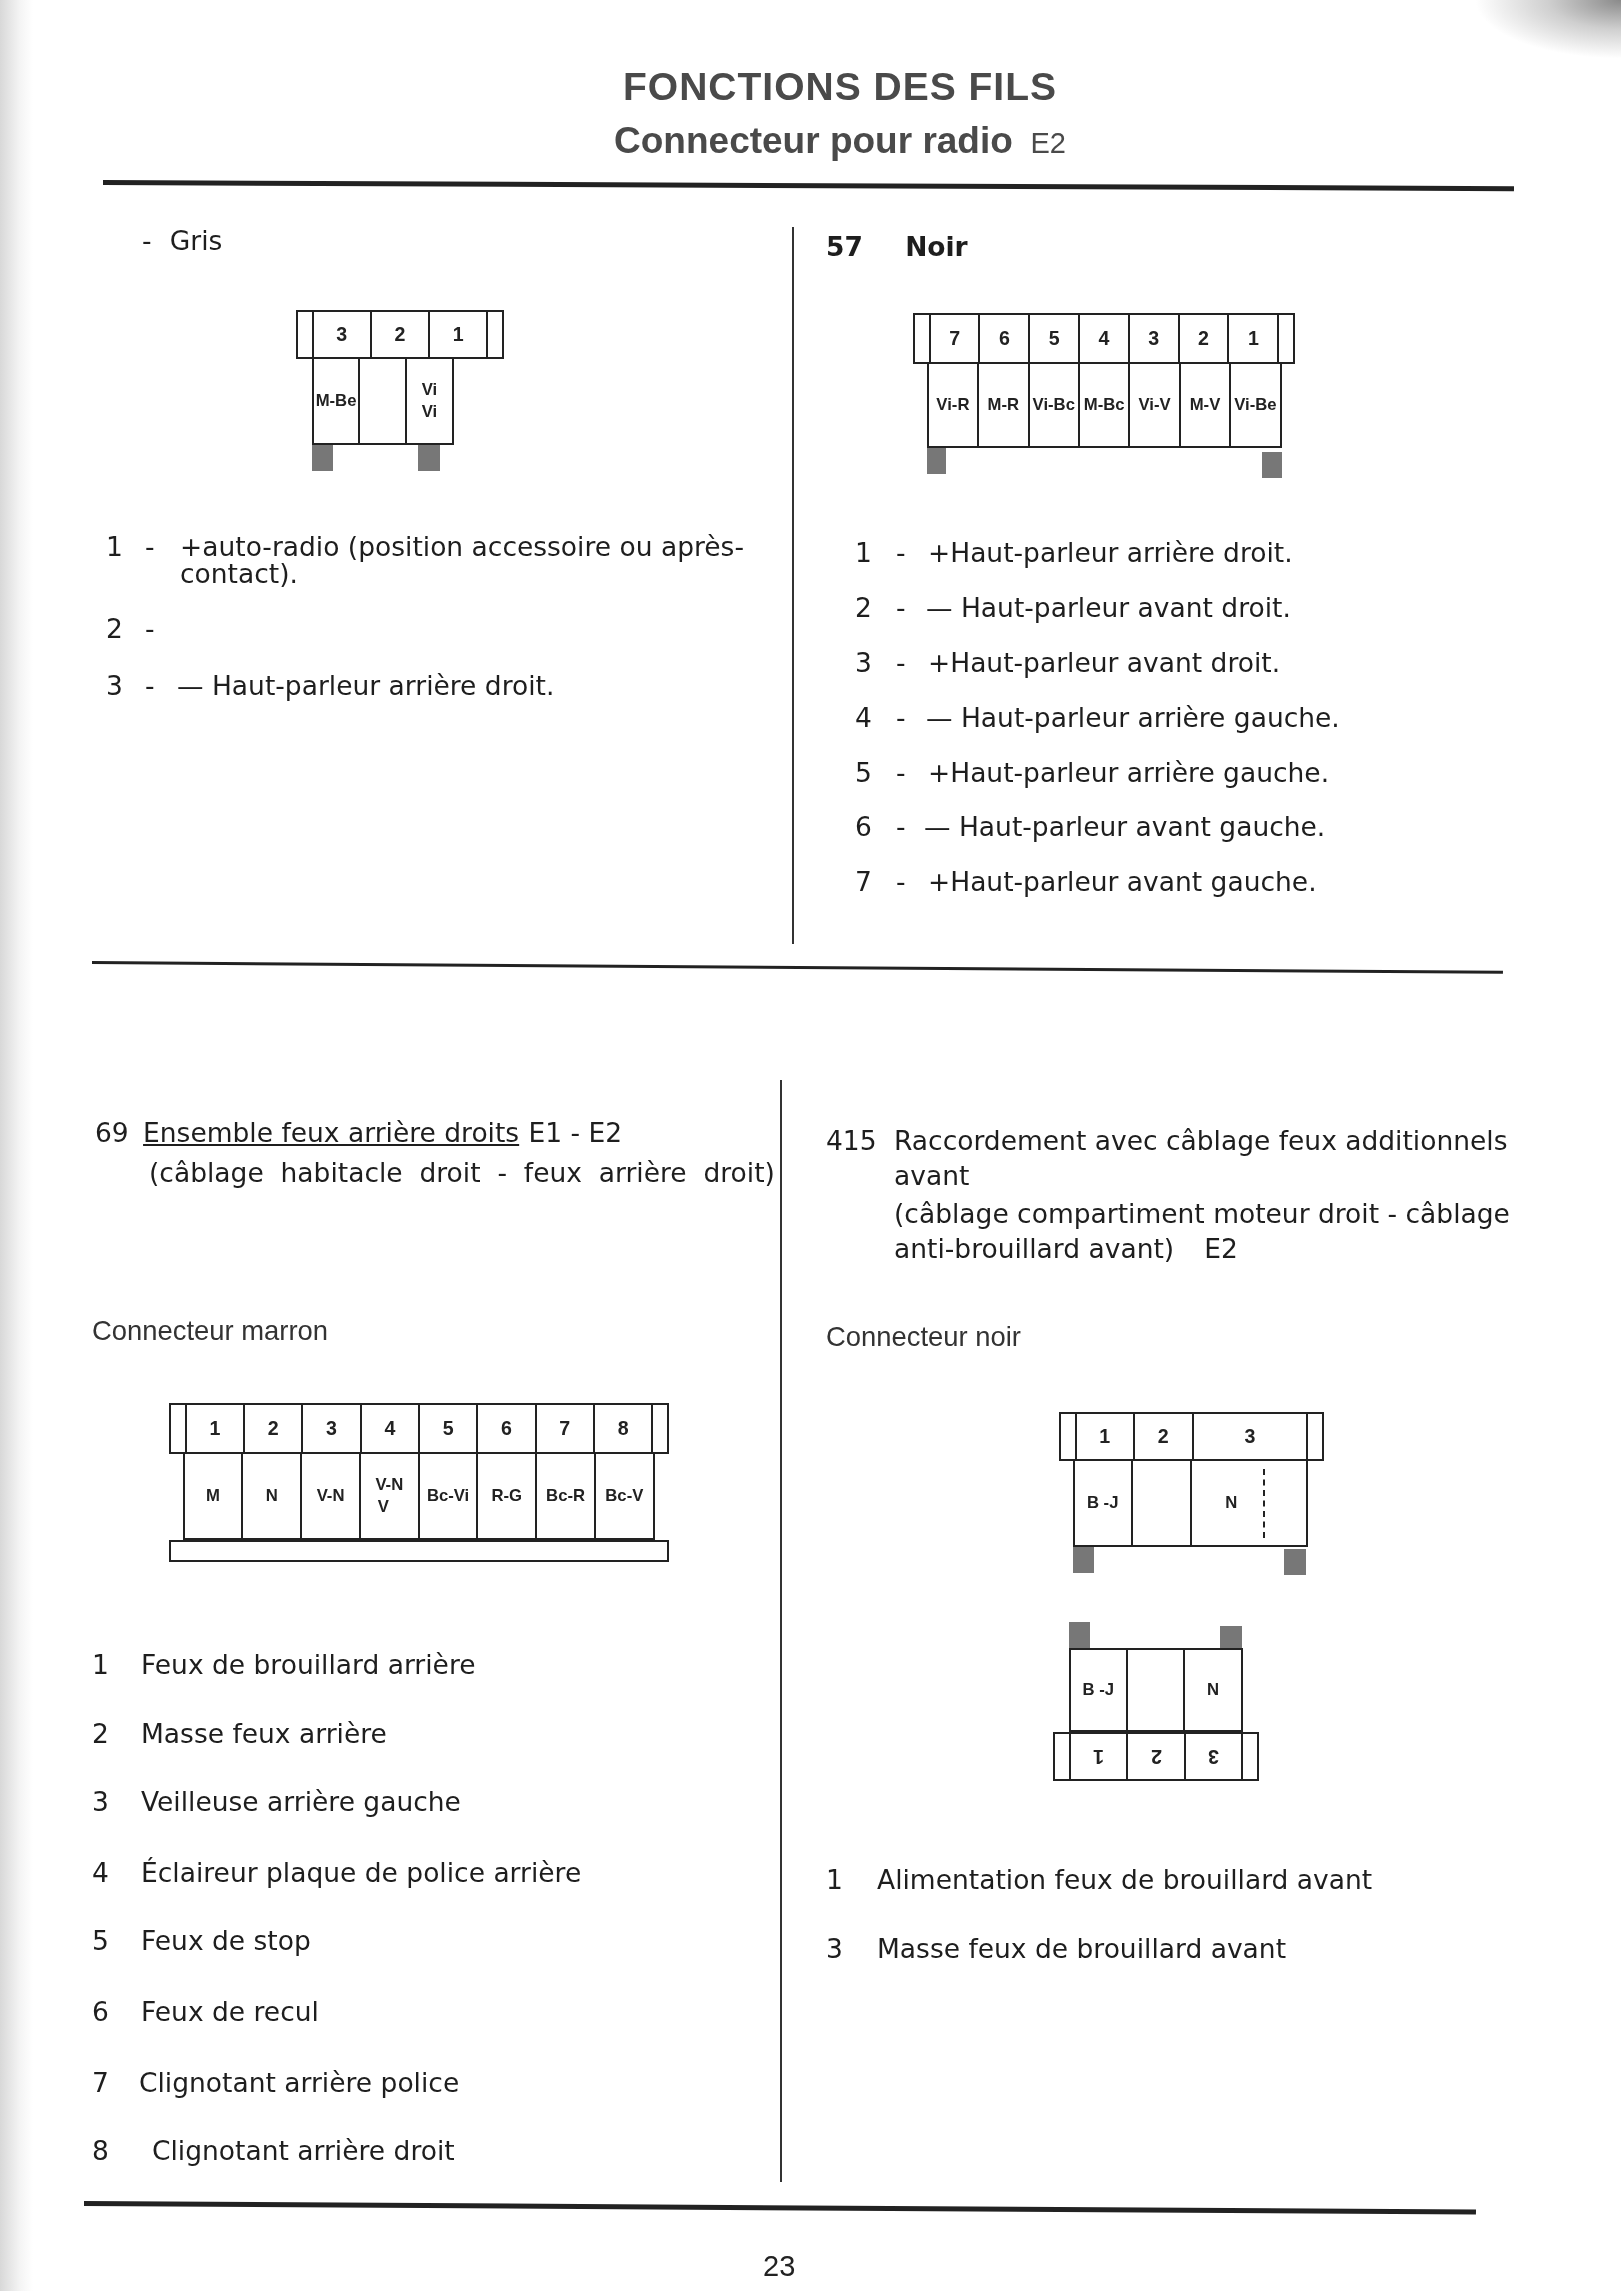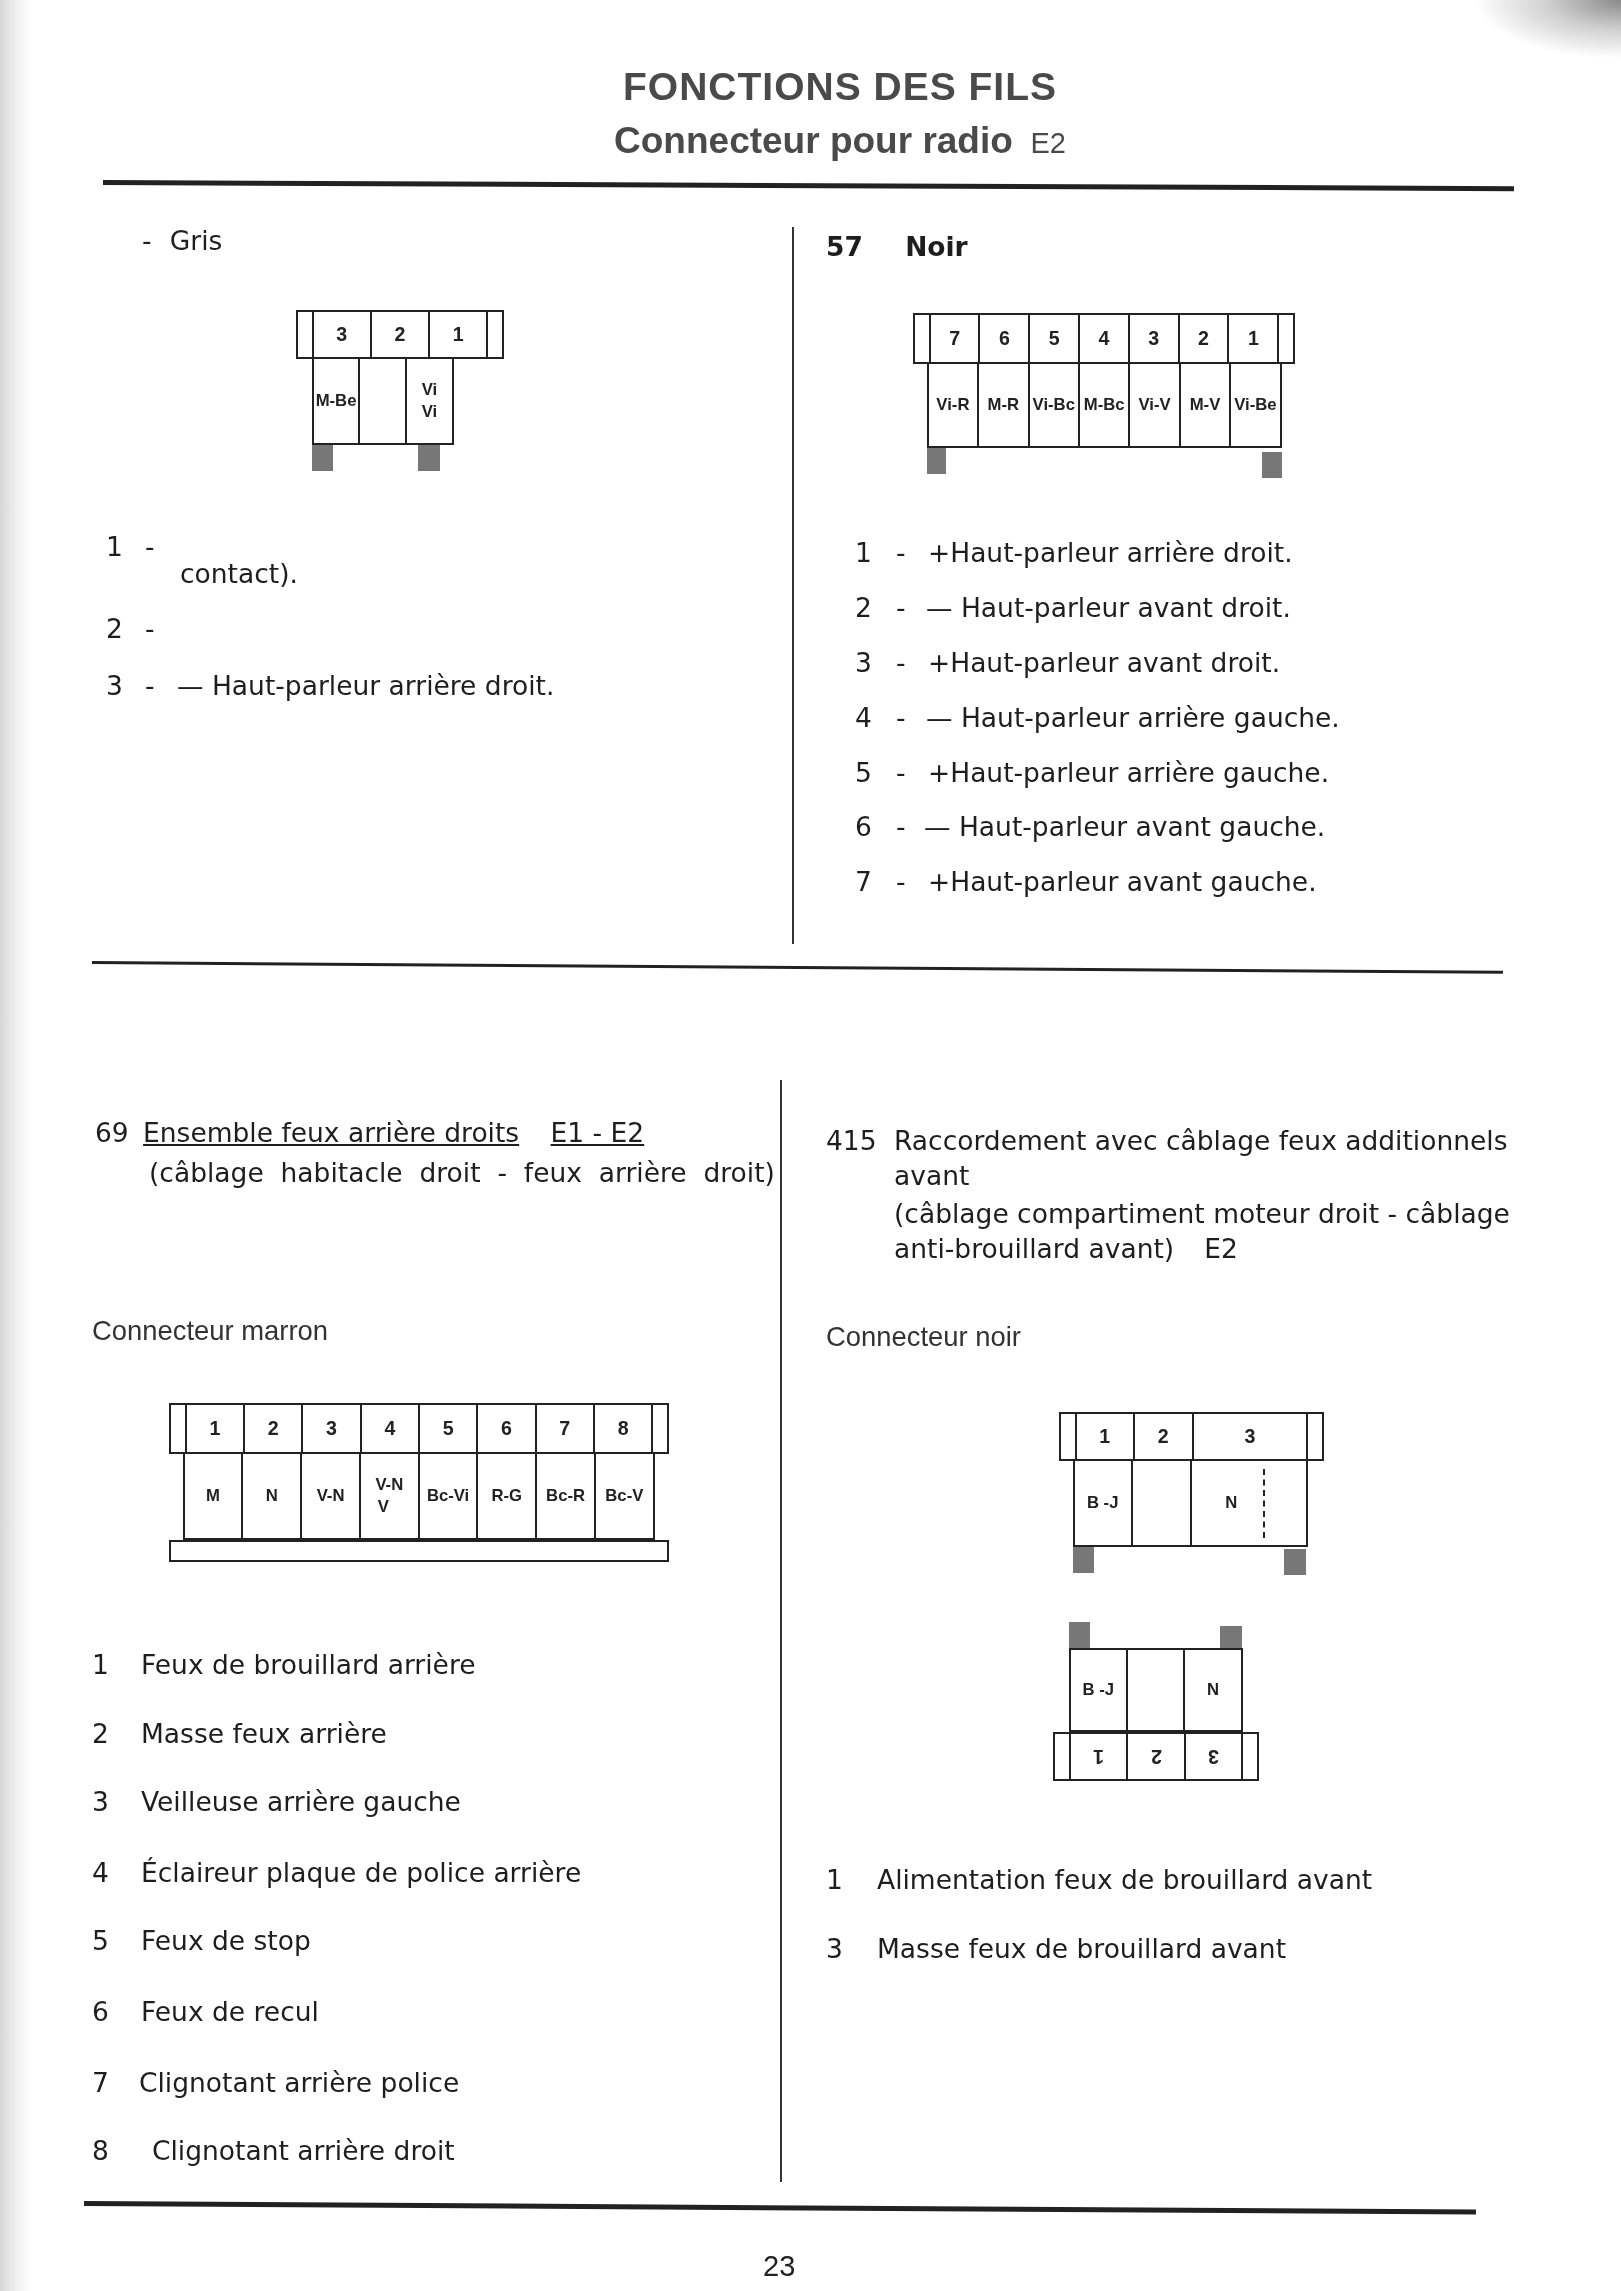--- a/index.html
+++ b/index.html
@@ -108,20 +108,21 @@
       </div>
   </div>
   <div class="foot" style="left:15.7px; top:135px;"></div>
   <div class="foot" style="left:122px; top:135px;"></div>
 </div>
 
 <div class="list">
   <div class="row" style="left:106px; top:531px; width:637px; height:69px;">
     <span class="n">1</span>
     <span class="d" style="left:39px;">-</span>
+    <span class="t" style="left:74px; top:0;">+auto-radio (position accessoire ou après-</span>
     <span class="t" style="left:74px; top:27.4px;">contact).</span>
   </div>
   <div class="row" style="left:106px; top:613px;">
     <span class="n">2</span>
     <span class="d" style="left:39px;">-</span>
   </div>
   <div class="row" style="left:106px; top:670px;">
     <span class="n">3</span>
     <span class="d" style="left:39px;">-</span>
     <span class="t" style="left:71px;">— Haut-parleur arrière droit.</span>
@@ -192,21 +193,21 @@
   <div class="row" style="left:0; top:329px;">
     <span class="n">7</span>
     <span class="d" style="left:41px;">-</span>
     <span class="t" style="left:73px;">+Haut-parleur avant gauche.</span>
   </div>
 </div>
 
 <div class="abs txt" style="left:95px; top:1119px;">
   <span>69</span>
   <span style="margin-left:5.9px;text-decoration:underline;">Ensemble feux arrière droits</span>
-  <span style="margin-left:23px;text-decoration:underline;">E1 - E2</span>
+  <span style="margin-left:1px;">E1 - E2</span>
 </div>
 <div class="abs txt" style="left:149px; top:1159px; white-space:pre;">(câblage  habitacle  droit  -  feux  arrière  droit)</div>
 <div class="abs label-bold" style="left:92px; top:1315px;">Connecteur marron</div>
 
 <div class="conn" style="left:169px; top:1403px;">
   <div class="hdr" style="left:0; top:0; width:500px; height:51px;">
     <div class="cap"></div>
     <div class="cell">1</div>
     <div class="cell">2</div>
     <div class="cell">3</div>

